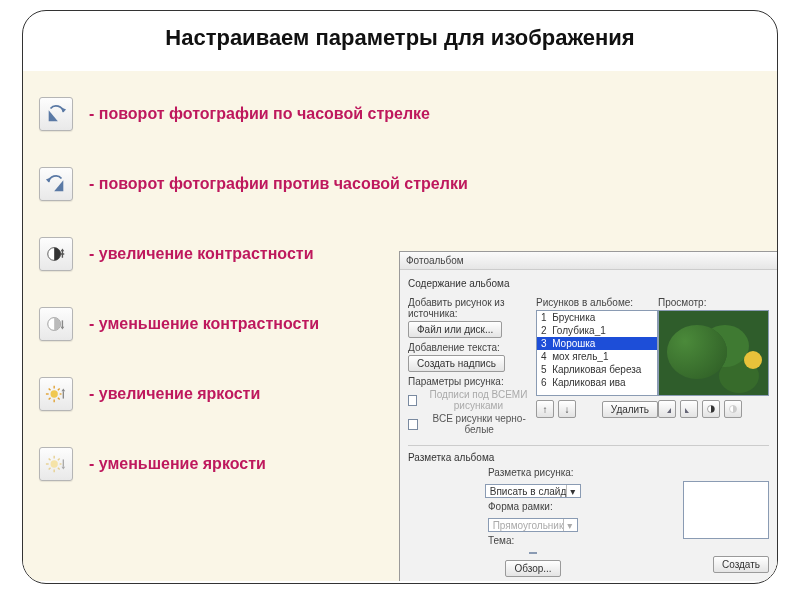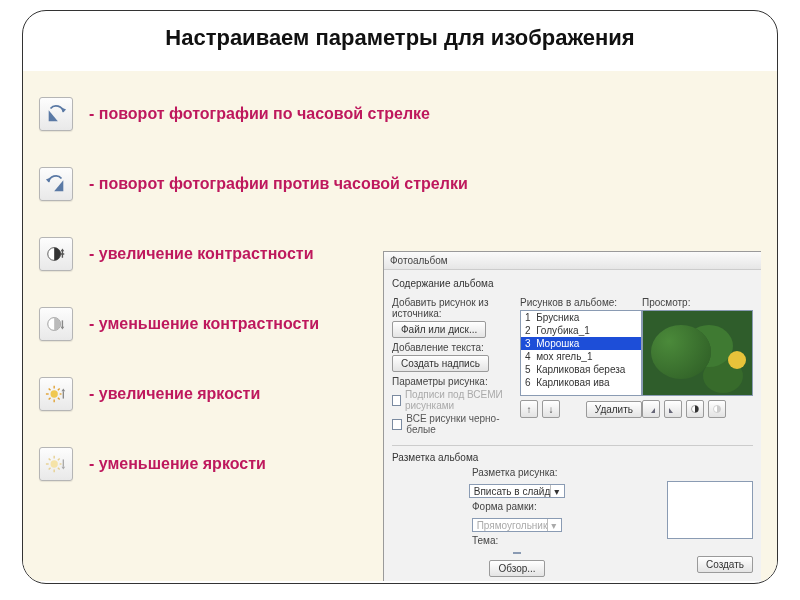--- a/index.html
+++ b/index.html
@@ -64,21 +64,21 @@
   }
   .icon-btn svg { width: 22px; height: 22px; }
   .row-label {
     font-weight: bold;
     color: #be185d;
     font-size: 16px;
   }
   
   .dialog {
     position: absolute;
-    right: 16px;
+    right: 0;
     top: 240px;
     width: 378px;
     height: 330px;
     background: #f2f2f2;
     border-left: 1px solid #9a9a9a;
     border-top: 1px solid #9a9a9a;
     font-size: 10px;
     color: #333;
   }
   .dlg-title {
@@ -148,21 +148,21 @@
   .form-row .fl { width: 90px; color: #444; }
   .combo {
     flex: 1; height: 16px; border: 1px solid #8a9bb3; background: #fff;
     display: flex; align-items: center; justify-content: space-between;
     padding: 0 2px 0 4px; font-size: 10px; color: #333;
   }
   .combo .arr {
     width: 12px; height: 12px; border-left: 1px solid #bbb;
     display: flex; align-items: center; justify-content: center;
   }
-  .chk { display: flex; align-items: center; gap: 4px; margin: 2px 0; color: #555; }
+  .chk { display: flex; align-items: center; gap: 4px; margin: 2px 0; color: #555; text-align: center; }
   .chk .box { width: 11px; height: 11px; border: 1px solid #7a8aa0; background: #fff; }
   .empty-box {
     width: 86px; height: 58px; border: 1px solid #8a9bb3; background: #fff;
     position: absolute; right: 8px; bottom: 42px;
   }
   .footer-btn {
     position: absolute; right: 8px; bottom: 8px;
   }
   .disabled { color: #aaa; }
 </style>

